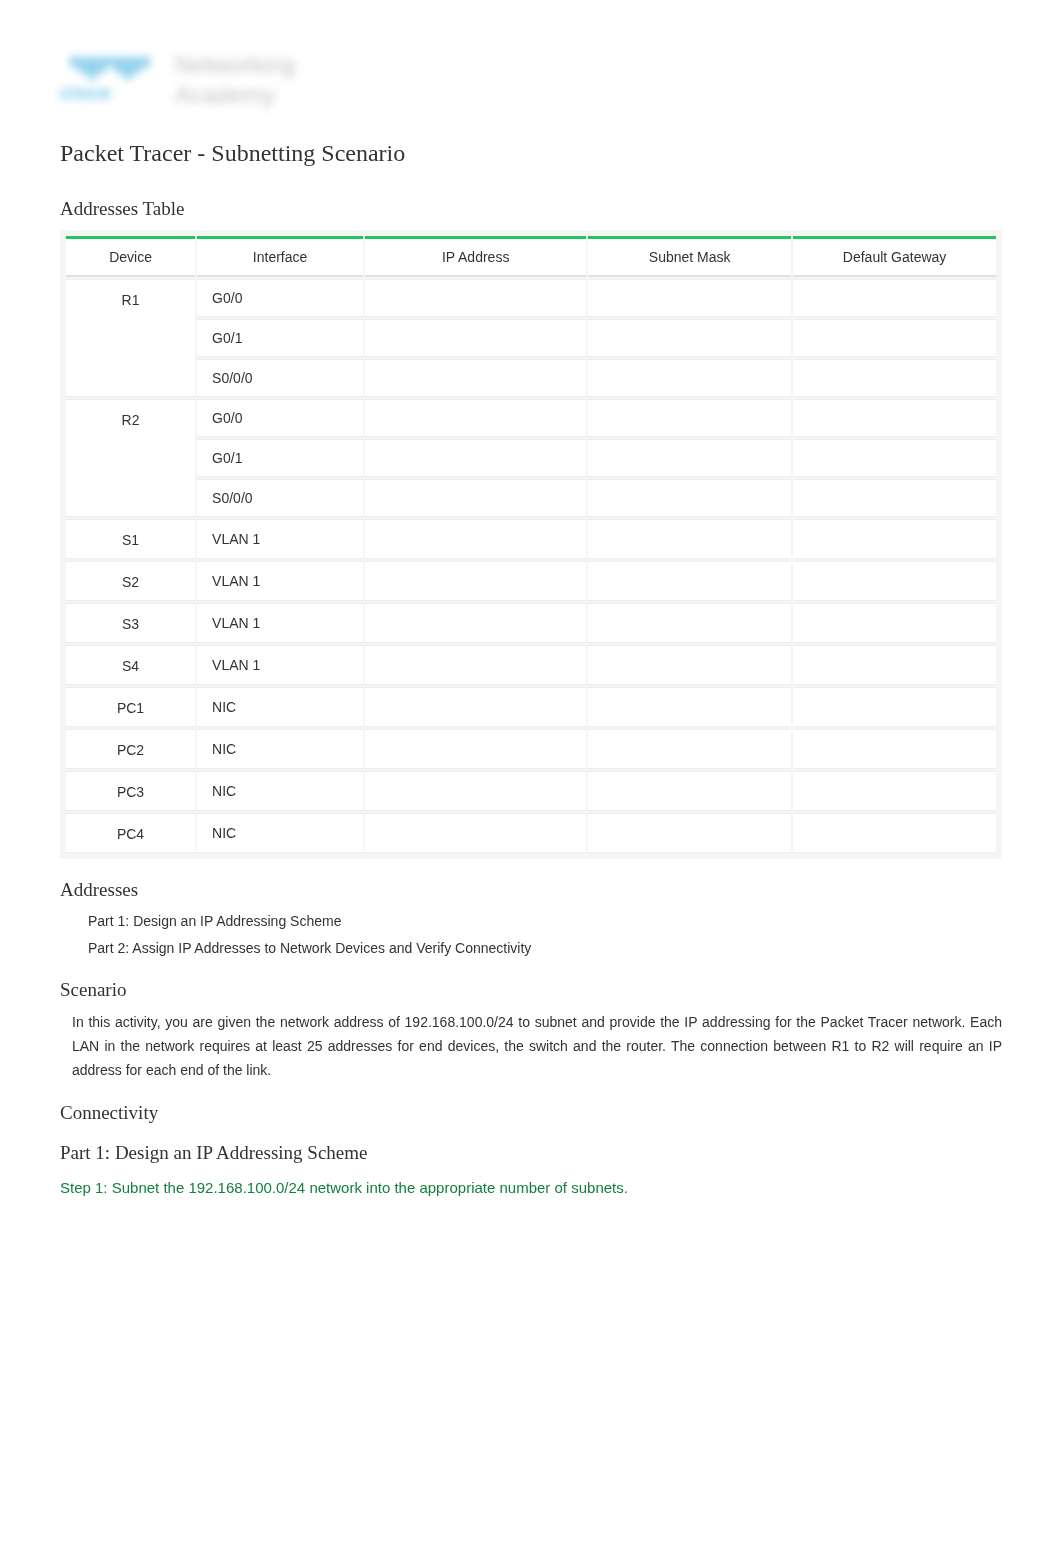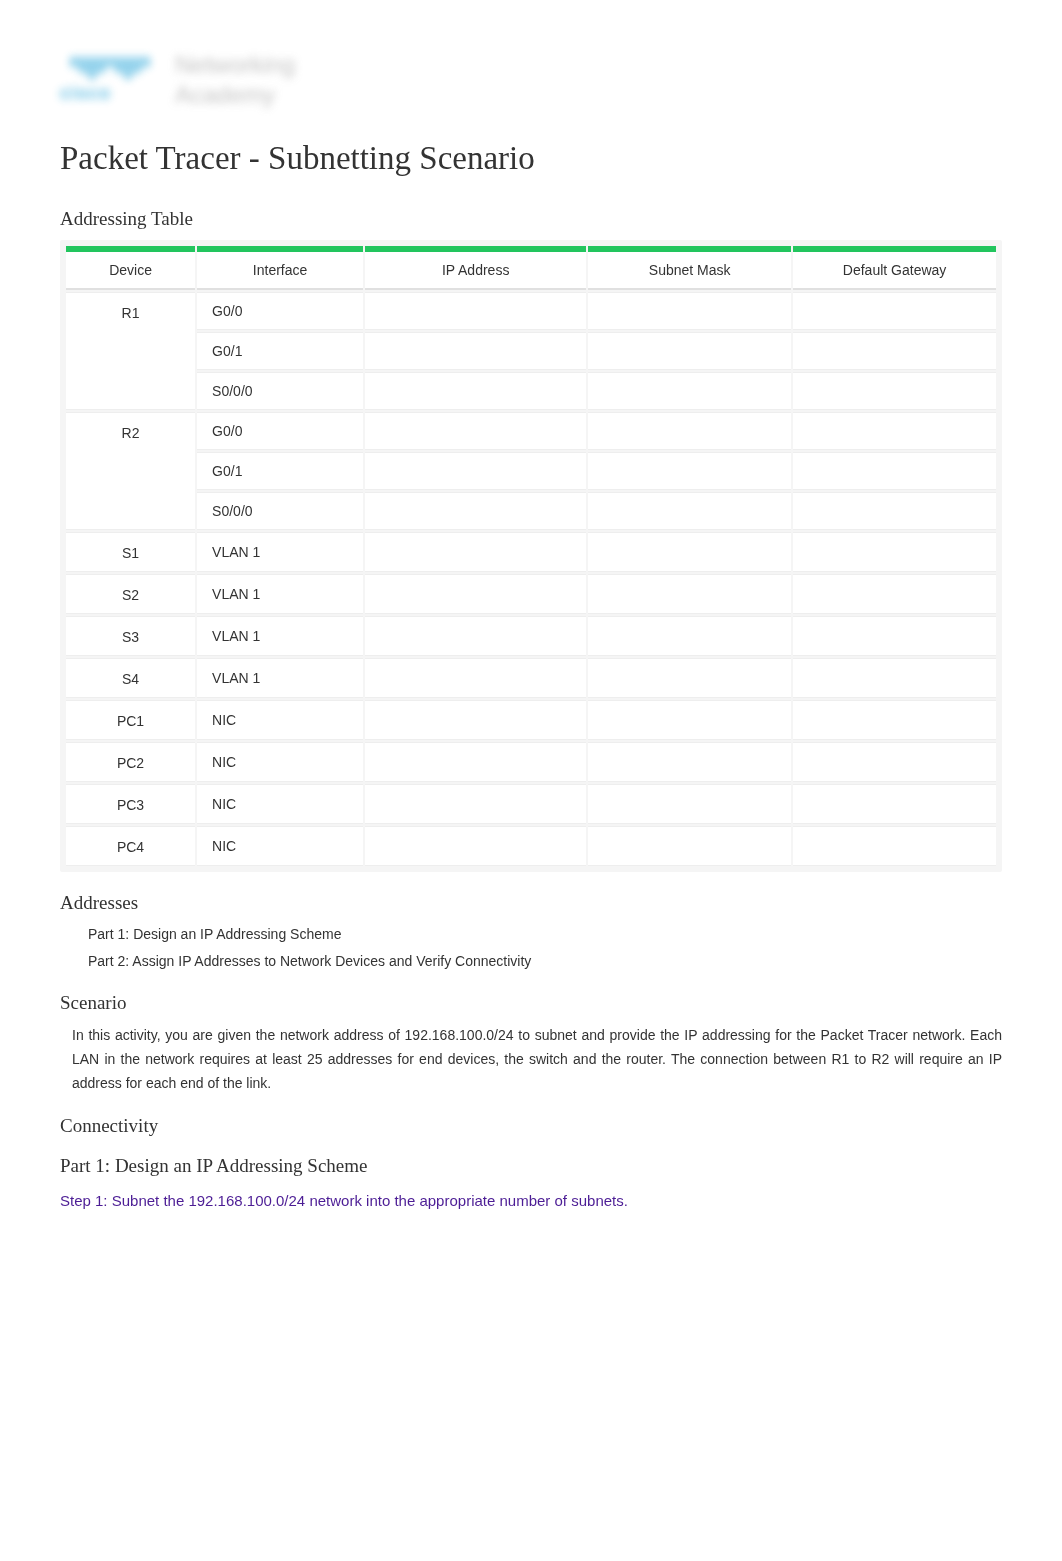--- a/index.html
+++ b/index.html
@@ -50,21 +50,21 @@
       display: flex;
       flex-direction: column;
       gap: 2px;
     }
     .logo-text span {
       color: #a8a8a8;
       font-size: 24px;
       font-weight: 500;
     }
     h1.page-title {
-      font-size: 33px;
+      font-size: 24px;
       font-weight: 400;
       color: #333;
       margin-bottom: 31px;
       font-family: Georgia, 'Times New Roman', serif;
     }
     h2.section-heading {
       font-size: 19px;
       font-weight: 400;
       color: #333;
       margin-top: 20px;
@@ -89,21 +89,21 @@
       border-collapse: separate;
       border-spacing: 2px;
     }
     th {
       background: #ffffff;
       font-weight: 400;
       font-size: 14px;
       color: #333;
       padding: 10px 6px;
       text-align: center;
-      border-top: 6px solid #22c55e;
+      border-top: 3px solid #22c55e;
       border-bottom: 2px solid #e0e0e0;
     }
     td {
       background: #ffffff;
       font-size: 14px;
       color: #333;
       padding: 10px 15px;
       text-align: left;
       border-top: 1px solid #eee;
       border-bottom: 1px solid #eee;
@@ -127,21 +127,21 @@
     }
     .scenario-text {
       font-size: 14px;
       color: #333;
       line-height: 1.7;
       margin: 6px 0 6px 12px;
       text-align: justify;
     }
     .step-text {
       font-size: 15px;
-      color: #4c1d95;
+      color: #15803d;
       margin-top: 12px;
     }
   </style>
 </head>
 <body>
 
 <div class="logo-area">
   <div class="logo-icon">
     <div class="logo-bars">
       <div class="logo-bar" style="height:10px"></div>
@@ -157,21 +157,21 @@
     <div class="cisco-text">cisco</div>
   </div>
   <div class="logo-text">
     <span>Networking</span>
     <span>Academy</span>
   </div>
 </div>
 
 <h1 class="page-title">Packet Tracer - Subnetting Scenario</h1>
 
-<h2 class="section-heading">Addressing Table</h2>
+<h2 class="section-heading">Addresses Table</h2>
 <div class="table-wrap">
   <table>
     <thead>
       <tr>
         <th class="col-device">Device</th>
         <th class="col-interface">Interface</th>
         <th class="col-ip">IP Address</th>
         <th class="col-mask">Subnet Mask</th>
         <th class="col-gw">Default Gateway</th>
       </tr>

